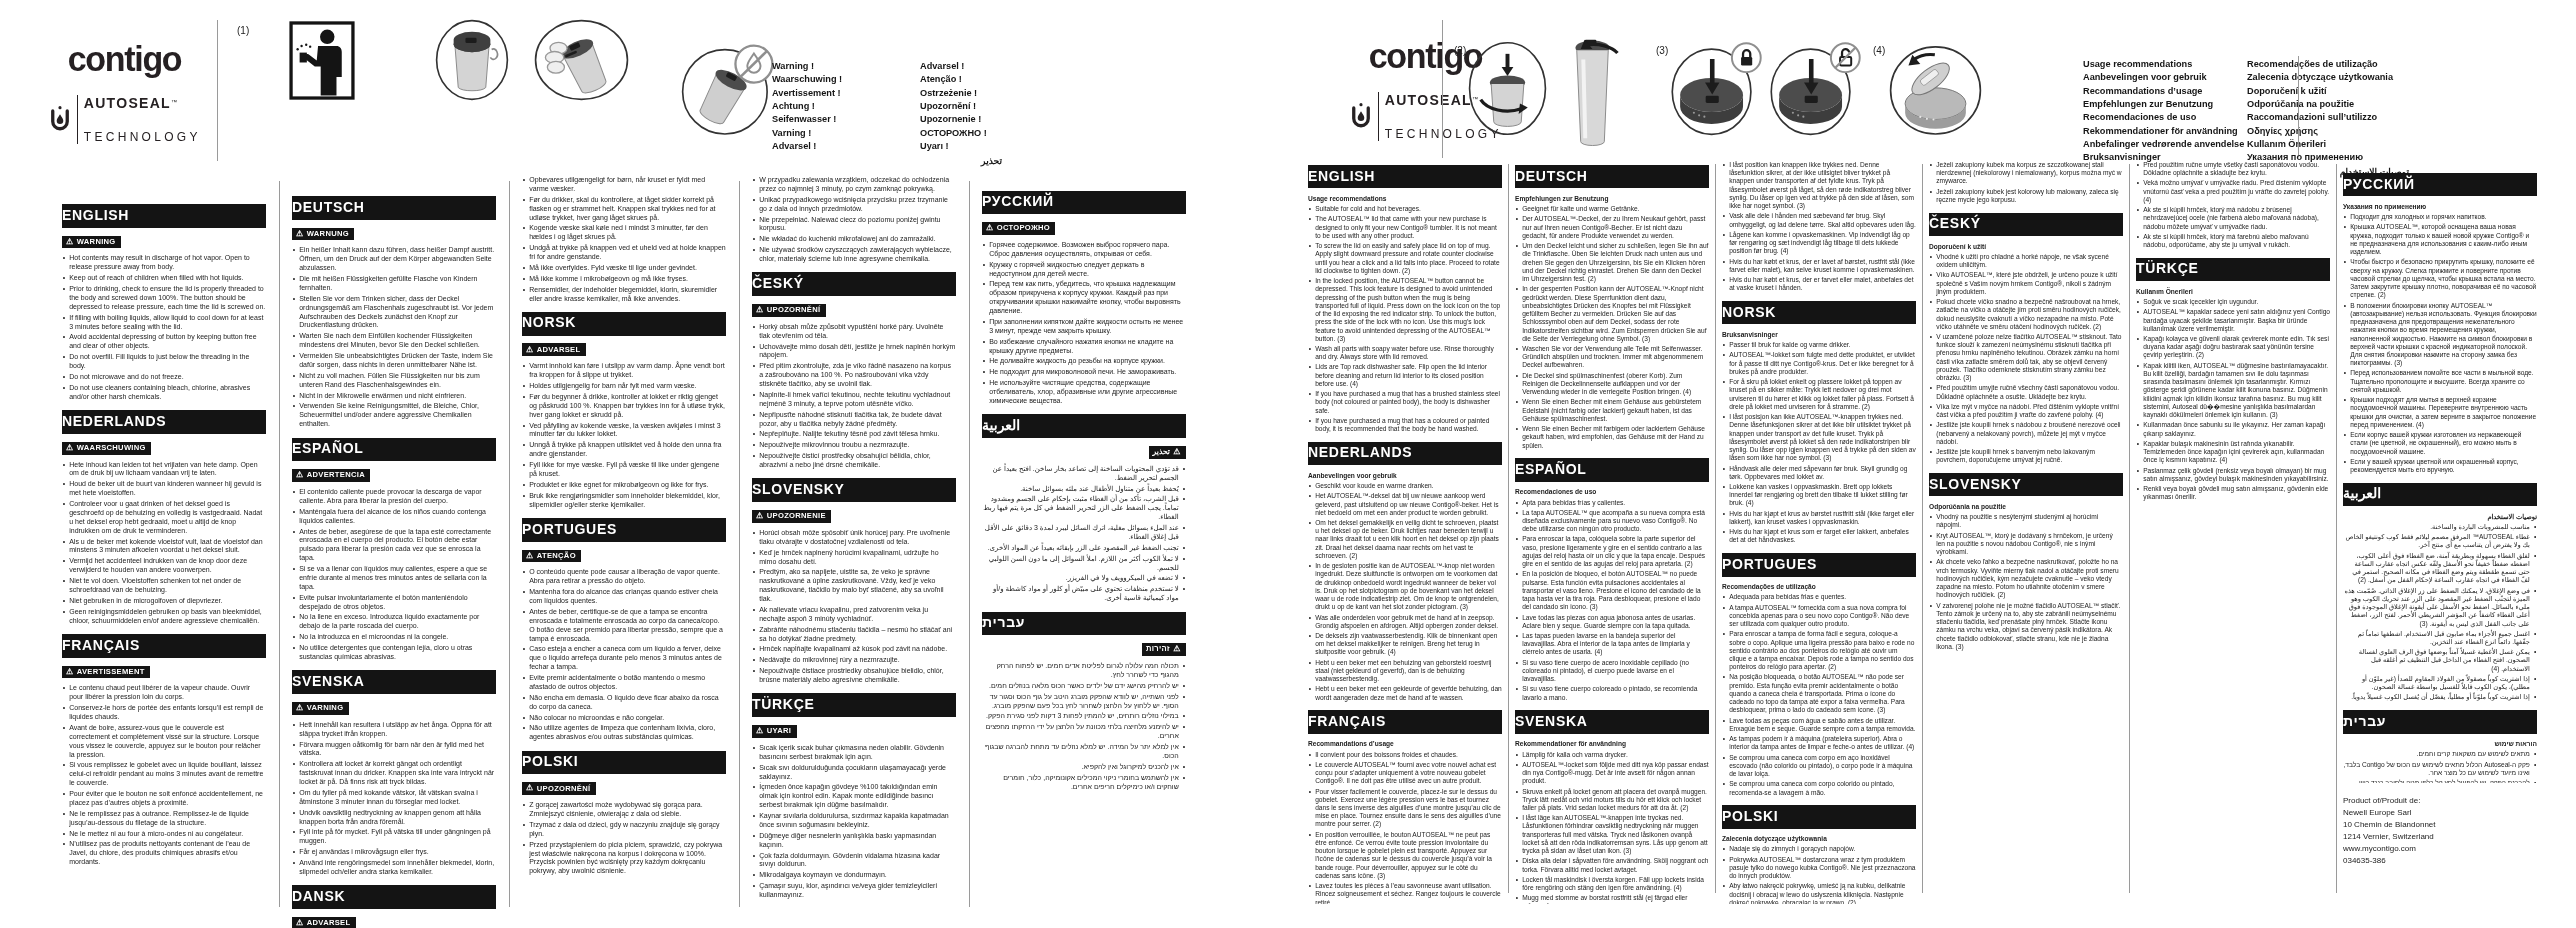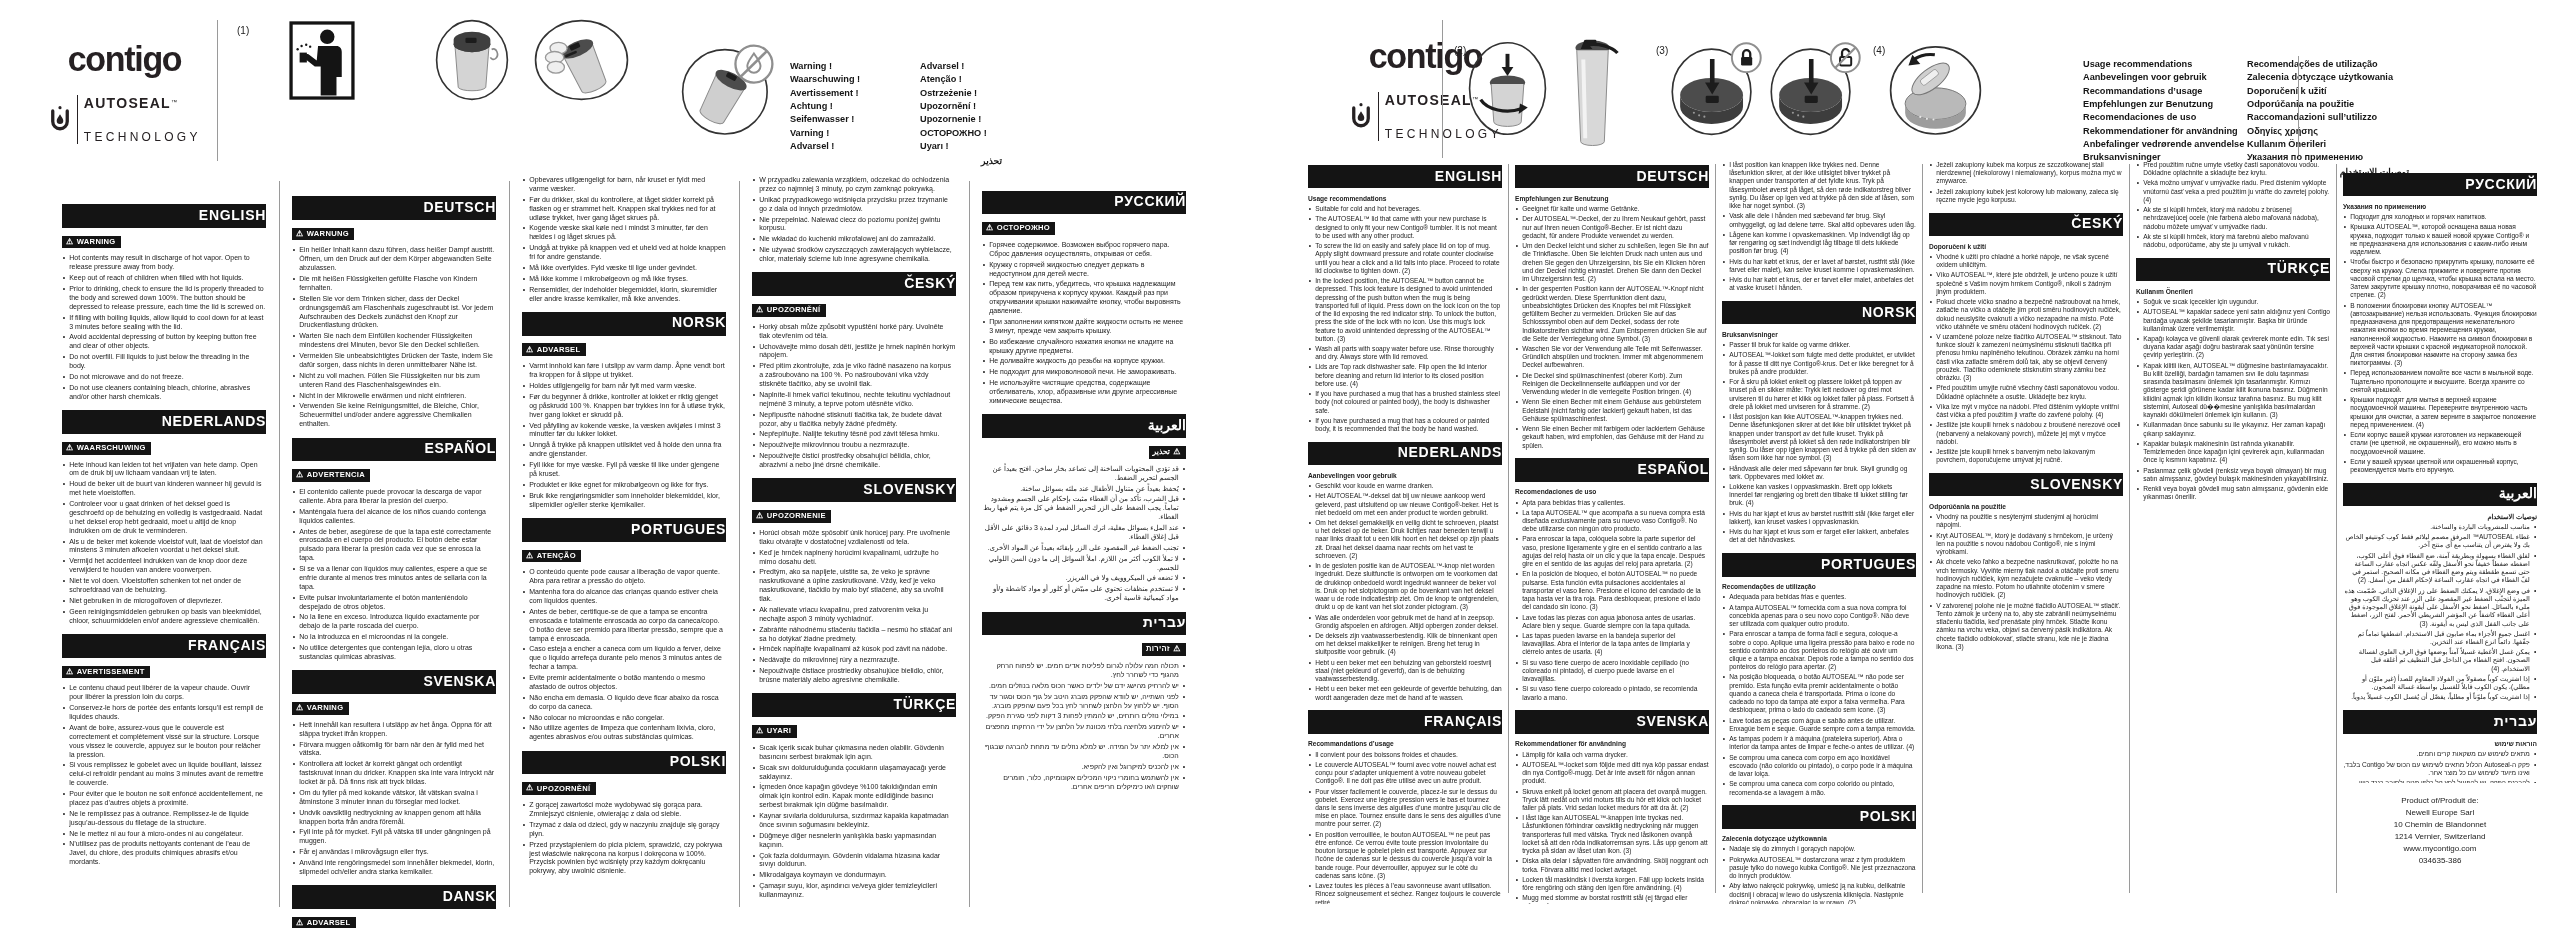--- a/index.html
+++ b/index.html
@@ -18,32 +18,32 @@
   .vr{position:absolute;width:0.7px;background:#9a9a9a}
   .fig-label{position:absolute;font-size:10px;color:#222}
   .warnlist{position:absolute;font-size:9.2px;font-weight:bold;line-height:1.45;color:#161616}
   .warnlist div{white-space:nowrap}
   .ar-line{position:absolute;font-size:9.2px;font-weight:bold;direction:rtl;color:#161616}
   .cols{position:absolute;display:grid}
   .cols-l{left:62px;top:176px;grid-template-columns:repeat(5,204px);column-gap:26px;font-size:7px;line-height:1.27}
   .cols-r{left:30px;top:161px;grid-template-columns:repeat(6,194px);column-gap:13px;font-size:6.6px;line-height:1.25}
   .col{overflow:hidden;max-height:743px}
   .sec{margin-bottom:8.5px}
-  .lang-bar{background:#141414;color:#fff;font-weight:bold;font-size:14px;text-align:right;
+  .lang-bar{background:#141414;color:#fff;font-weight:bold;font-size:14px;text-align:left;
             padding:2.6px 0 3.3px;margin:4px 0 6.6px;letter-spacing:0.7px}
   .badge{display:inline-flex;align-items:center;gap:3.3px;background:#141414;color:#fff;
          font-weight:bold;font-size:7.6px;padding:1.3px 5.3px 2px 4px;margin:1.3px 0 6px;letter-spacing:0.3px}
   .tri{font-size:8px;line-height:1}
   .sec-title{font-weight:bold;margin-bottom:2px}
   .b{position:relative;padding-left:7.2px;margin-bottom:2px}
   .dot{position:absolute;left:0.7px;top:0}
   .sec[dir="rtl"]{text-align:right}
   .sec[dir="rtl"] .b{padding-left:0;padding-right:7.2px}
   .sec[dir="rtl"] .dot{left:auto;right:0.7px}
-  .footer{margin-top:12px;text-align:center;font-size:8px;line-height:1.5;color:#222}
+  .footer{margin-top:12px;font-size:8px;line-height:1.5;color:#222}
   svg{display:block}
 </style>
 </head>
 <body>
 
 <div class="sheet">
 
   <div class="page page-l">
 
     <div class="logo-block" style="left:39px;top:39px">
@@ -103,21 +103,21 @@
       <g transform="rotate(28 68 80)">
         <path d="M44 62 L48 122 a20 7 0 0 0 40 0 L92 62" fill="#cfcfcf" stroke="#8a8a8a" stroke-width="1.5"></path>
         <ellipse cx="68" cy="60" rx="26" ry="11" fill="#4c4c4c"></ellipse>
         <rect x="58" y="51" width="16" height="8" rx="2" fill="#1c1c1c"></rect>
       </g>
       <circle cx="112" cy="38" r="28" fill="#fff" stroke="#8f8f8f" stroke-width="3.5"></circle>
       <path d="M112 22 c6 9 10 13 10 19 a10 10 0 1 1 -20 0 c0-6 4-10 10-19z" fill="none" stroke="#8f8f8f" stroke-width="3"></path>
       <line x1="92" y1="57" x2="132" y2="18" stroke="#8f8f8f" stroke-width="4"></line>
     </svg>
 
-    <div class="warnlist" style="left:790px;top:60px">
+    <div class="warnlist" style="left:772px;top:60px">
 
     <div>Warning !</div>
         <div>Waarschuwing !</div>
         <div>Avertissement !</div>
         <div>Achtung !</div>
         <div>Seifenwasser !</div>
         <div>Varning !</div>
         <div>Advarsel !</div>
       </div>
     <div class="warnlist" style="left:920px;top:60px">

